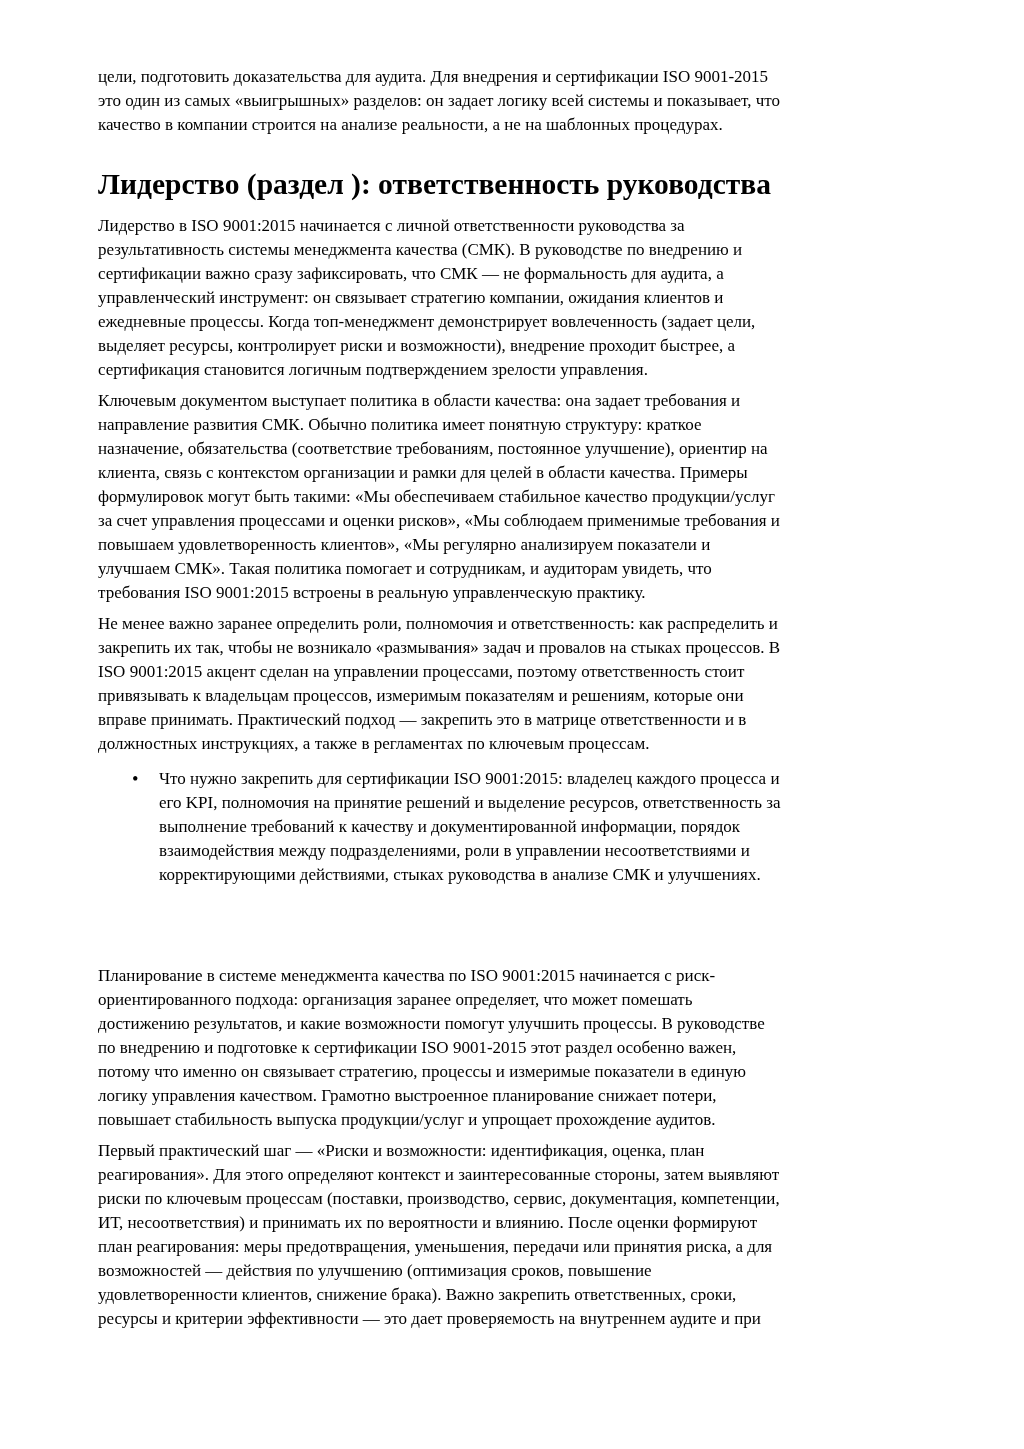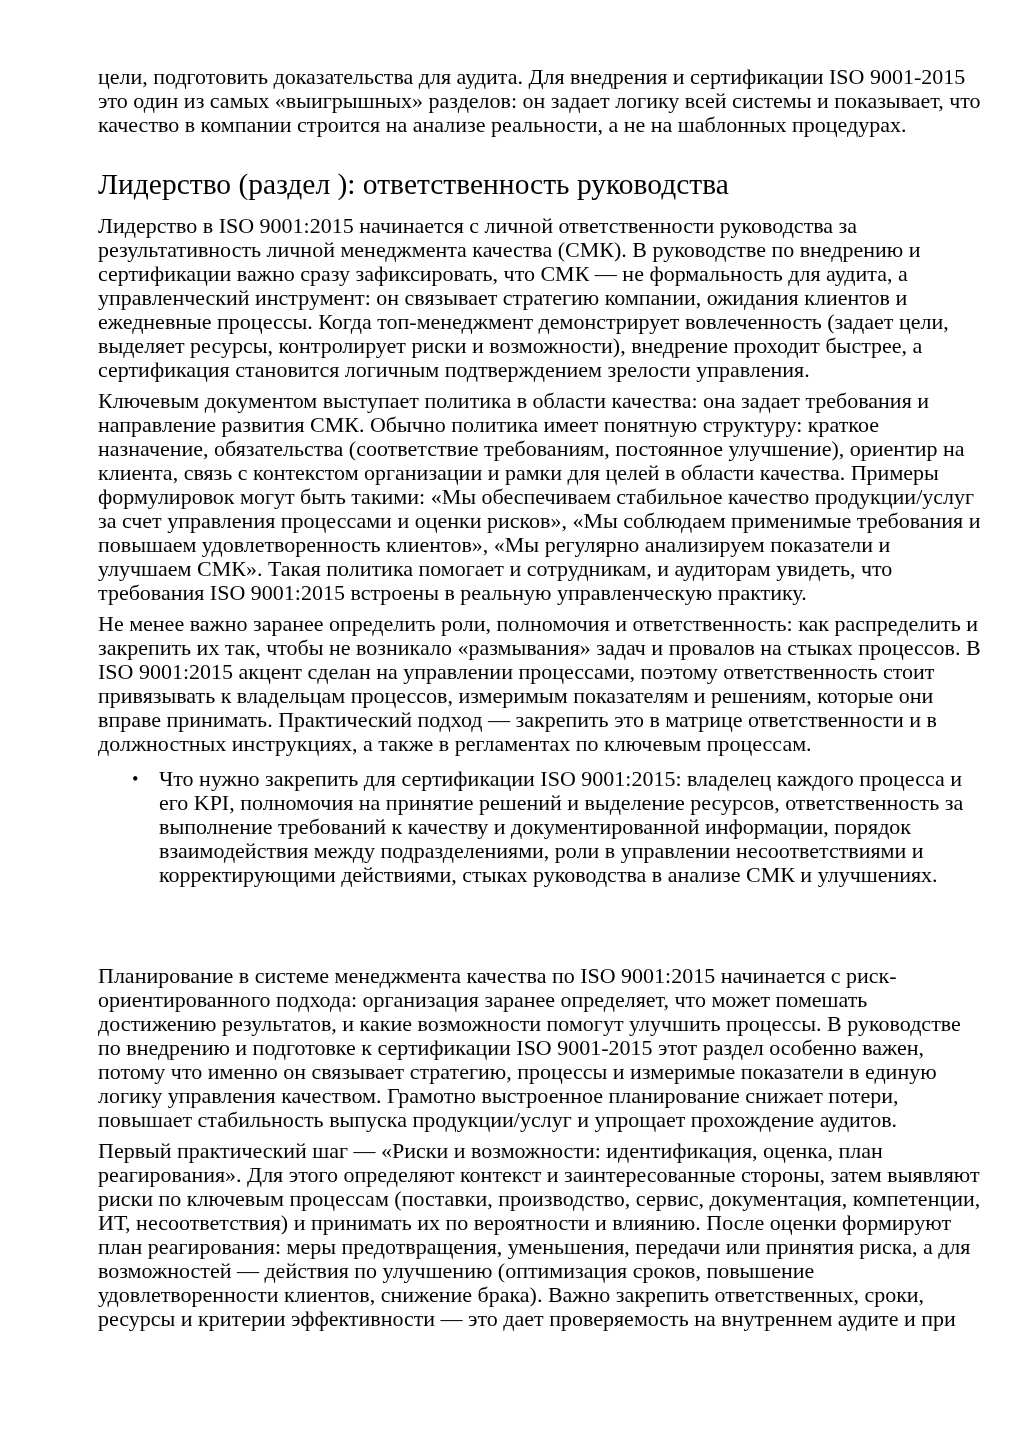--- a/index.html
+++ b/index.html
@@ -1,39 +1,39 @@
 <!DOCTYPE html>
 <html><head>
 <meta charset="utf-8">
 <style>
   html, body { margin: 0; padding: 0; background: #ffffff; }
   body { width: 1024px; height: 1449px; position: relative; overflow: hidden;
          font-family: "Liberation Serif", "DejaVu Serif", serif; color: #000; }
   .page { position: absolute; left: 0; top: 0; width: 1024px; height: 1449px; }
-  .ln { position: absolute; left: 98px; white-space: nowrap; font-size: 22px; line-height: 24px; }
-  .h { position: absolute; left: 98px; white-space: nowrap; font-size: 29.5px; font-weight: normal; line-height: 36px; }
+  .ln { position: absolute; left: 98px; white-space: nowrap; font-size: 17px; line-height: 24px; }
+  .h { position: absolute; left: 98px; white-space: nowrap; font-size: 29.5px; font-weight: bold; line-height: 36px; }
   .bl { left: 159px; text-align: right; }
   .bullet { position: absolute; left: 132px; font-size: 18.6px; line-height: 24px; }
 </style>
 </head>
 <body>
 
 <div class="page">
 
   <div>
     <div class="ln" style="top:65px">цели, подготовить доказательства для аудита. Для внедрения и сертификации ISO 9001-2015</div>
     <div class="ln" style="top:89px">это один из самых «выигрышных» разделов: он задает логику всей системы и показывает, что</div>
     <div class="ln" style="top:113px">качество в компании строится на анализе реальности, а не на шаблонных процедурах.</div>
   </div>
 
   <div class="h" style="top:166px">Лидерство (раздел ): ответственность руководства</div>
 
   <div>
     <div class="ln" style="top:214px">Лидерство в ISO 9001:2015 начинается с личной ответственности руководства за</div>
-    <div class="ln" style="top:238px">результативность личной менеджмента качества (СМК). В руководстве по внедрению и</div>
+    <div class="ln" style="top:238px">результативность системы менеджмента качества (СМК). В руководстве по внедрению и</div>
     <div class="ln" style="top:262px">сертификации важно сразу зафиксировать, что СМК — не формальность для аудита, а</div>
     <div class="ln" style="top:286px">управленческий инструмент: он связывает стратегию компании, ожидания клиентов и</div>
     <div class="ln" style="top:310px">ежедневные процессы. Когда топ-менеджмент демонстрирует вовлеченность (задает цели,</div>
     <div class="ln" style="top:334px">выделяет ресурсы, контролирует риски и возможности), внедрение проходит быстрее, а</div>
     <div class="ln" style="top:358px">сертификация становится логичным подтверждением зрелости управления.</div>
   </div>
 
   <div>
     <div class="ln" style="top:389px">Ключевым документом выступает политика в области качества: она задает требования и</div>
     <div class="ln" style="top:413px">направление развития СМК. Обычно политика имеет понятную структуру: краткое</div>

